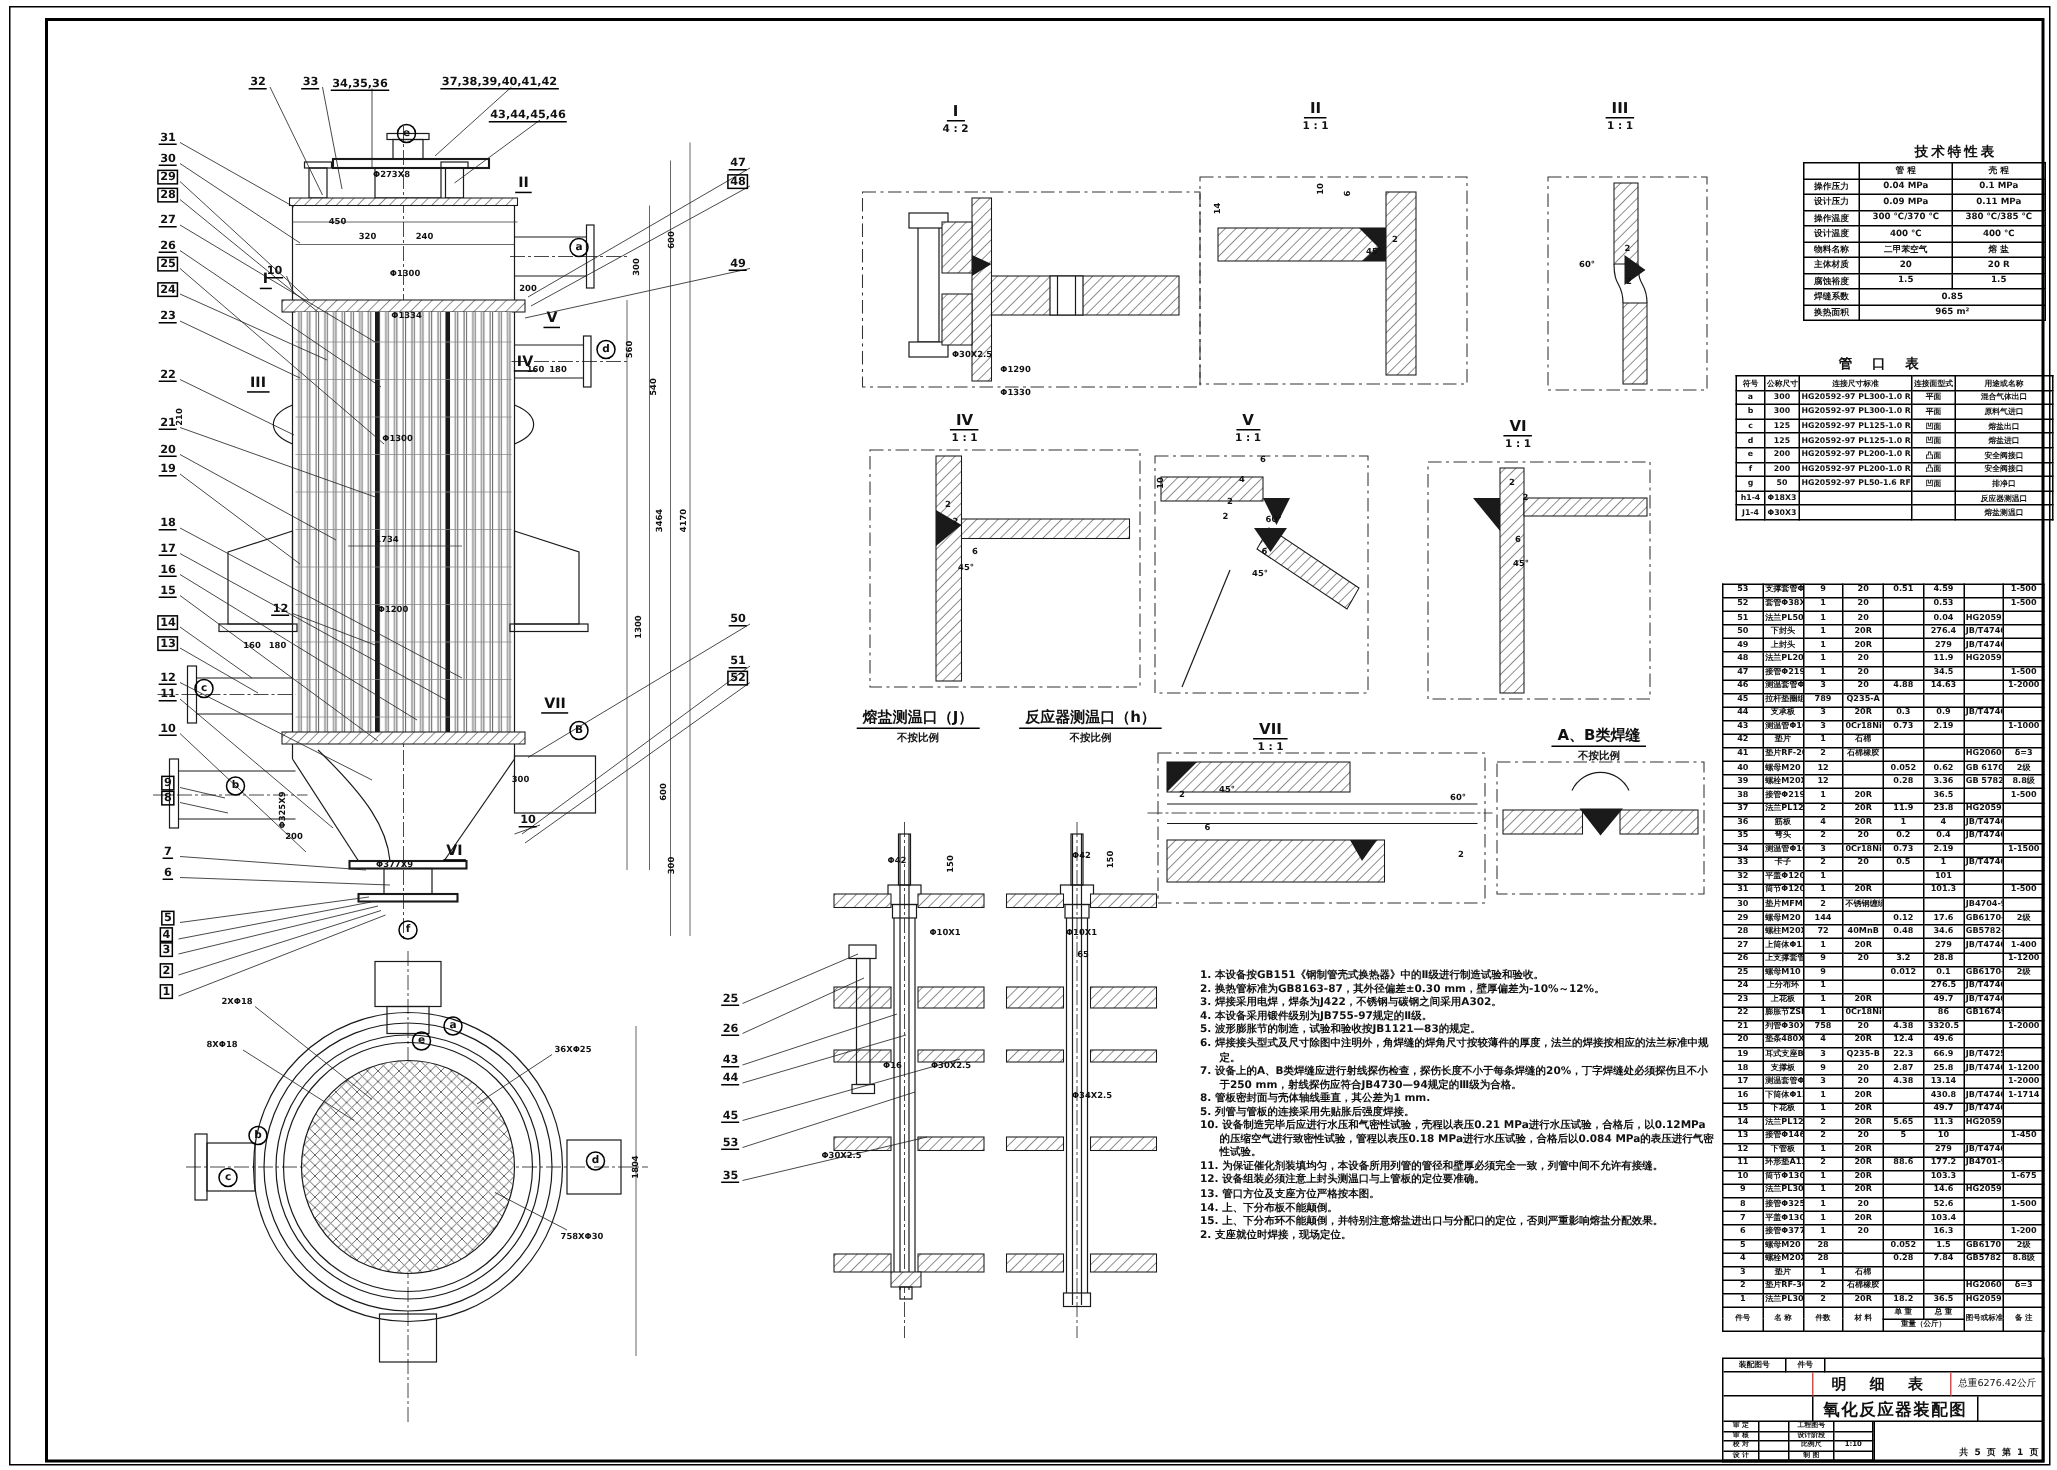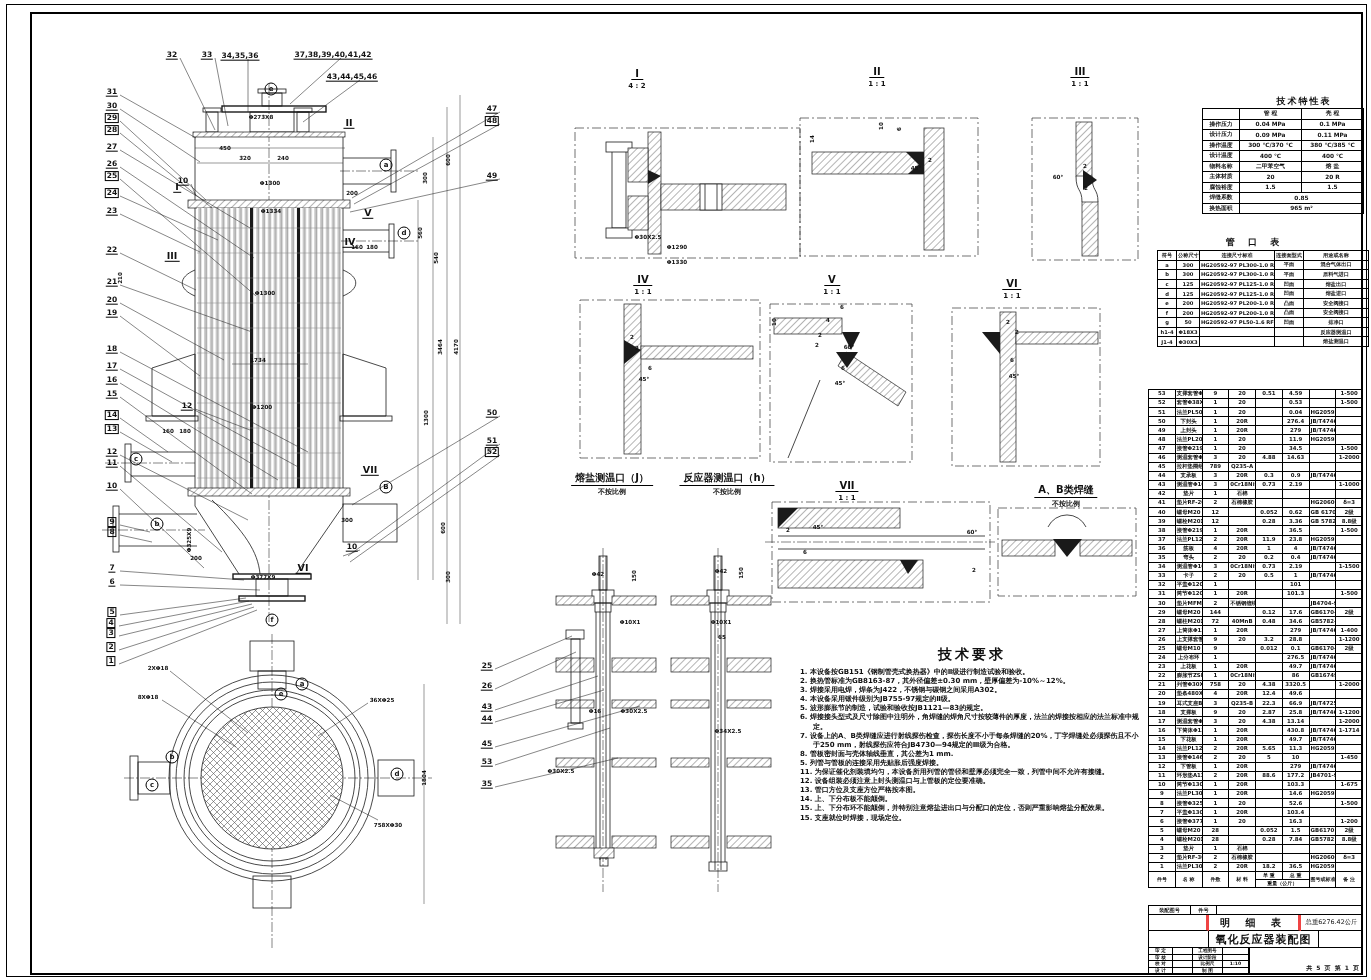--- a/index.html
+++ b/index.html
@@ -50,21 +50,21 @@
   
   .req-block{position:absolute;left:800px;top:646px;width:344px}
   .req-title{text-align:center;font-size:14px;font-weight:bold;letter-spacing:3px;margin-bottom:4px}
   .req{font-size:7px;font-weight:700;line-height:1.3;padding-left:13px;text-indent:-13px}
   
   .tb{position:absolute;left:1148px;top:905px;width:215px;height:70px;border:1.4px solid #000;box-sizing:border-box}
   .tb *{box-sizing:border-box}
   .tb-r1{display:flex;height:9px;font-size:5.2px;font-weight:600}
   .tb-r1 div{border-right:1px solid #000;border-bottom:1px solid #000;text-align:center;line-height:8px}
   .tb-r2{display:flex;height:16px}
-  .tb-r2 div{border-right:3px solid #ef4444;border-bottom:1px solid #000;display:flex;align-items:center;justify-content:center}
+  .tb-r2 div{border-right:1px solid #ef4444;border-bottom:1px solid #000;display:flex;align-items:center;justify-content:center}
   .tb-mx{font-size:10px;font-weight:bold;letter-spacing:6px}
   .tb-wt{font-size:6.4px;font-weight:normal}
   .tb-r3{display:flex;height:17px}
   .tb-r3 div{border-right:1px solid #000;border-bottom:1px solid #000;display:flex;align-items:center;justify-content:center}
   .tb-title{font-size:11px;font-weight:bold;letter-spacing:1px}
   .tb-r4{display:flex;height:26px}
   .tb-grid{width:100px;display:grid;grid-template-columns:24px 20px 30px 26px;grid-auto-rows:6.5px;font-size:4.6px;font-weight:600}
   .tb-grid div{border-right:1px solid #000;border-bottom:1px solid #000;text-align:center;line-height:6px}
   .tb-right{width:113px;border-left:1px solid #000;position:relative}
   .tb-pages{position:absolute;right:2px;bottom:1px;font-size:6px;font-weight:bold;letter-spacing:1px}
@@ -1199,37 +1199,37 @@
         <td style="width:33px" rowspan="2">图号或标准号</td>
         <td style="width:21px" rowspan="2">备 注</td>
       </tr>
       <tr>
         <td colspan="2">重量（公斤）</td>
       </tr>
     </tbody>
   </table>
 
   <div class="req-block">
-    <div class="req-title">技术要求</div>
     <div id="req-items">
         <div class="req">1. 本设备按GB151《钢制管壳式换热器》中的Ⅱ级进行制造试验和验收。</div>
         <div class="req">2. 换热管标准为GB8163-87，其外径偏差±0.30 mm，壁厚偏差为-10%～12%。</div>
         <div class="req">3. 焊接采用电焊，焊条为J422，不锈钢与碳钢之间采用A302。</div>
         <div class="req">4. 本设备采用锻件级别为JB755-97规定的Ⅱ级。</div>
         <div class="req">5. 波形膨胀节的制造，试验和验收按JB1121—83的规定。</div>
         <div class="req">6. 焊接接头型式及尺寸除图中注明外，角焊缝的焊角尺寸按较薄件的厚度，法兰的焊接按相应的法兰标准中规定。</div>
         <div class="req">7. 设备上的A、B类焊缝应进行射线探伤检查，探伤长度不小于每条焊缝的20%，丁字焊缝处必须探伤且不小于250 mm，射线探伤应符合JB4730—94规定的Ⅲ级为合格。</div>
         <div class="req">8. 管板密封面与壳体轴线垂直，其公差为1 mm.</div>
         <div class="req">5. 列管与管板的连接采用先贴胀后强度焊接。</div>
+        <div class="req">10. 设备制造完毕后应进行水压和气密性试验，壳程以表压0.21 MPa进行水压试验，合格后，以0.12MPa的压缩空气进行致密性试验，管程以表压0.18 MPa进行水压试验，合格后以0.084 MPa的表压进行气密性试验。</div>
         <div class="req">11. 为保证催化剂装填均匀，本设备所用列管的管径和壁厚必须完全一致，列管中间不允许有接缝。</div>
         <div class="req">12. 设备组装必须注意上封头测温口与上管板的定位要准确。</div>
         <div class="req">13. 管口方位及支座方位严格按本图。</div>
         <div class="req">14. 上、下分布板不能颠倒。</div>
         <div class="req">15. 上、下分布环不能颠倒，并特别注意熔盐进出口与分配口的定位，否则严重影响熔盐分配效果。</div>
-        <div class="req">15. 支座就位时焊接，现场定位。</div>
+        <div class="req">2. 支座就位时焊接，现场定位。</div>
       </div>
   </div>
 
   <div class="tb">
     <div class="tb-r1">
       <div style="width:42px">装配图号</div>
       <div style="width:26px">件号</div>
       <div style="flex:1;border-right:none"></div>
     </div>
     <div class="tb-r2">

